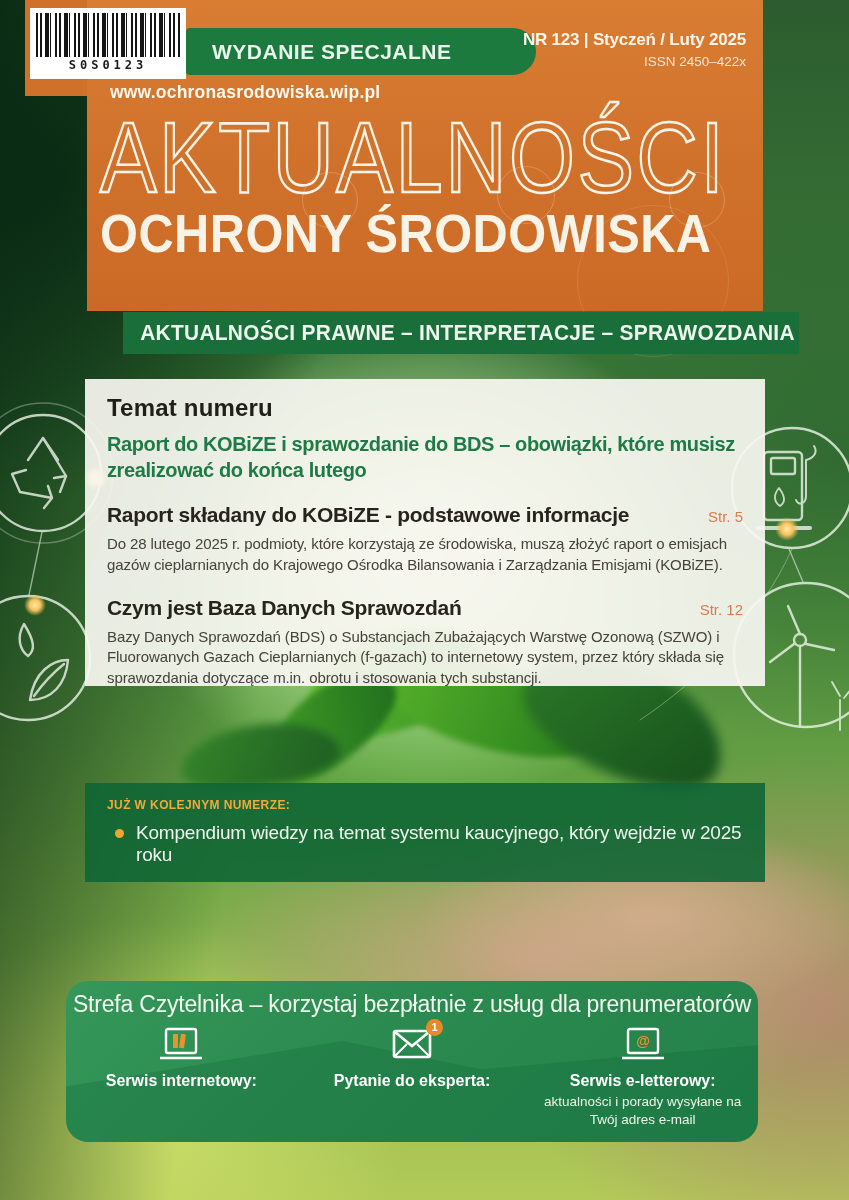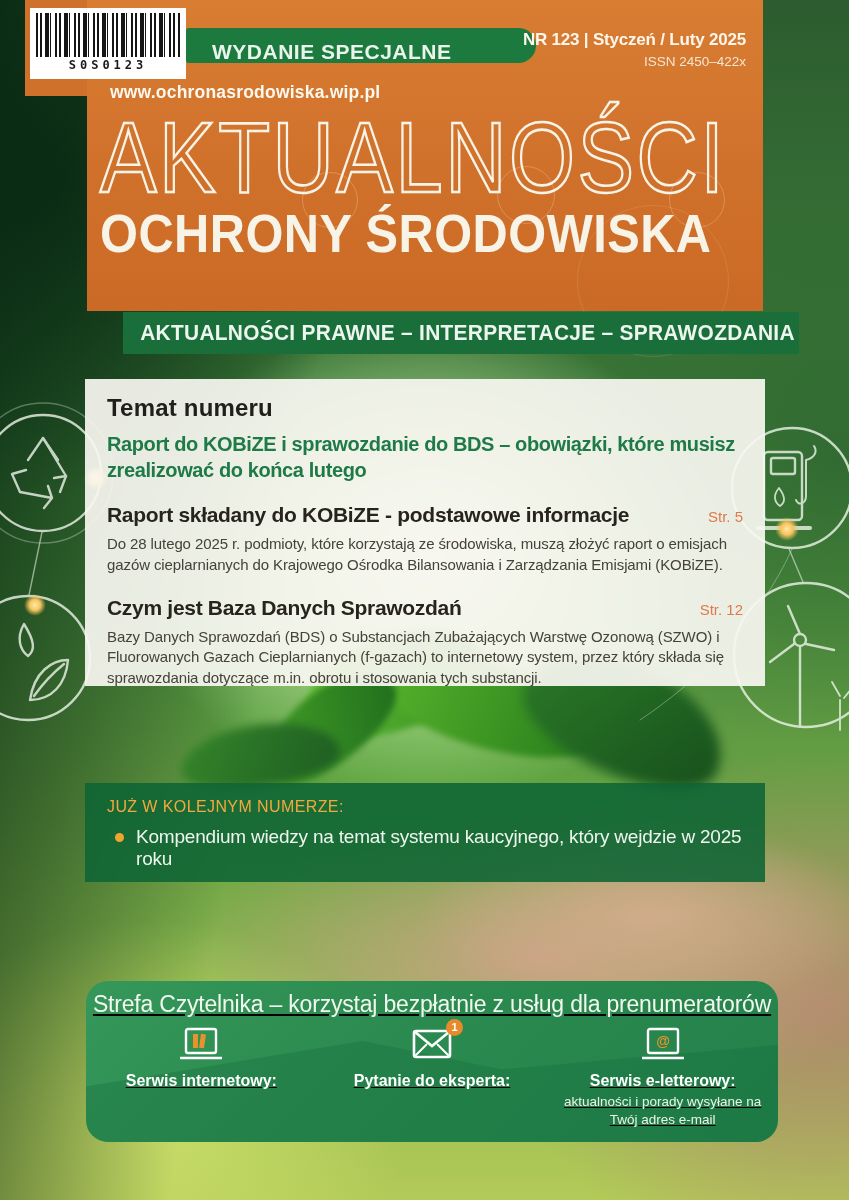--- a/index.html
+++ b/index.html
@@ -23,21 +23,21 @@
   .leaf{position:absolute;border-radius:50% 50% 50% 50%/60% 60% 40% 40%;filter:blur(3px);}
   
   .deco{position:absolute;left:0;top:0;pointer-events:none;}
   
   .orange-tab{left:25px;top:0;width:64px;height:96px;background:#d0712b;}
   .orange-panel{left:87px;top:0;width:676px;height:311px;background:linear-gradient(180deg,#d97d33 0%,#d0712b 55%,#cb6a26 100%);}
   .faint-ring{position:absolute;border:1.5px solid rgba(255,236,212,.25);border-radius:50%;}
   .barcode{left:30px;top:8px;width:156px;height:71px;background:#fff;z-index:6;box-sizing:border-box;padding:5px 6px 2px;font-weight:bold;}
   .barcode .bars{height:44px;background:repeating-linear-gradient(90deg,#151515 0 2px,#fff 2px 4px,#151515 4px 6px,#fff 6px 9px,#151515 9px 13px,#fff 13px 14px,#151515 14px 15px,#fff 15px 19px);}
   .barcode .code{text-align:center;font-family:"DejaVu Sans Mono",monospace;font-size:12px;letter-spacing:4px;color:#1a1a1a;margin-top:1px;}
-  .special-pill{left:186px;top:28px;width:350px;height:35px;background:#1d7a3e;border-radius:4px 24px 24px 4px;z-index:5;
+  .special-pill{left:186px;top:28px;width:350px;height:47px;background:#1d7a3e;border-radius:4px 24px 24px 4px;z-index:5;
     color:#e9f5ec;font-weight:bold;font-size:21px;line-height:47px;padding-left:26px;box-sizing:border-box;letter-spacing:.5px;}
   .issue-info{left:470px;top:30px;width:276px;text-align:right;color:#fdf6ec;z-index:5;}
   .issue-info .nr{font-size:17px;font-weight:bold;letter-spacing:-.2px;}
   .issue-info .issn{font-size:13.5px;color:#f4e5cf;margin-top:4px;}
   .website{left:110px;top:82px;font-size:17.5px;font-weight:bold;color:#fdf8ee;letter-spacing:.2px;z-index:5;}
   .title-thin{left:100px;top:100px;font-size:101px;letter-spacing:3px;color:transparent;
     -webkit-text-stroke:2.6px #f7f3e6;transform:scaleX(.84);transform-origin:left top;white-space:nowrap;z-index:5;}
   .title-bold{left:100px;top:203px;font-size:53px;font-weight:bold;color:#f7f3e6;letter-spacing:.5px;
     transform:scaleX(.92);transform-origin:left top;white-space:nowrap;z-index:5;}
   .tag-band{left:87px;top:312px;width:676px;height:42px;background:#1a6e3a;z-index:5;
@@ -48,27 +48,27 @@
     box-sizing:border-box;padding:15px 22px;}
   .section-label{font-size:24px;font-weight:bold;color:#201f19;letter-spacing:.2px;}
   .lead-title{margin-top:10px;width:648px;font-size:20px;font-weight:bold;line-height:1.28;color:#1e7a46;letter-spacing:-.4px;}
   .article-row{display:flex;align-items:baseline;justify-content:space-between;margin-top:15px;}
   .article-title{font-size:21px;font-weight:bold;color:#26241d;letter-spacing:-.3px;}
   .page-ref{font-size:15px;color:#e0794d;white-space:nowrap;margin-top:10px;}
   .article-summary{margin-top:7px;width:636px;font-size:15px;line-height:1.38;color:#45423a;letter-spacing:-.1px;}
   
   .next-box{left:85px;top:783px;width:680px;height:99px;background:rgba(14,100,52,.88);z-index:4;
     box-sizing:border-box;padding:15px 22px;}
-  .next-label{font-size:16px;font-weight:normal;color:#f2a93c;letter-spacing:.4px;}
+  .next-label{font-size:12px;font-weight:bold;color:#f2a93c;letter-spacing:.4px;}
   .next-item{display:flex;align-items:flex-start;margin-top:10px;}
   .bullet-dot{width:9px;height:9px;border-radius:50%;background:#f0a62e;margin:7px 12px 0 8px;flex:none;}
   .next-text{font-size:19px;color:#eef6ee;letter-spacing:-.2px;}
   
-  .reader-panel{left:86px;top:981px;width:692px;height:161px;border-radius:22px;z-index:4;overflow:hidden;
-    background:linear-gradient(135deg,#35975a 0%,#2b8a4f 45%,#23814a 100%);text-decoration:underline;}
+  .reader-panel{left:66px;top:981px;width:692px;height:161px;border-radius:22px;z-index:4;overflow:hidden;
+    background:linear-gradient(135deg,#35975a 0%,#2b8a4f 45%,#23814a 100%);}
   .reader-panel .shade{position:absolute;left:0;top:60px;width:692px;height:101px;background:rgba(20,110,60,.35);
     clip-path:polygon(0 45%,40% 0,60% 28%,100% 4%,100% 100%,0 100%);}
   .reader-title{position:relative;text-align:center;padding-top:10px;font-size:23px;color:#f2f8f0;letter-spacing:-.2px;}
   .services{position:relative;display:flex;margin-top:7px;}
   .service{flex:1;text-align:center;}
   .service .icon-wrap{height:42px;display:flex;align-items:center;justify-content:center;}
   .service-title{font-size:16px;font-weight:bold;color:#ffffff;margin-top:5px;}
   .service-desc{font-size:13.5px;line-height:1.3;color:#eaf4e8;margin-top:3px;padding:0 14px;}
   .badge{position:absolute;top:-8px;right:-9px;width:17px;height:17px;border-radius:50%;background:#e8892b;
     color:#fff;font-size:11px;font-weight:bold;line-height:17px;text-align:center;}

